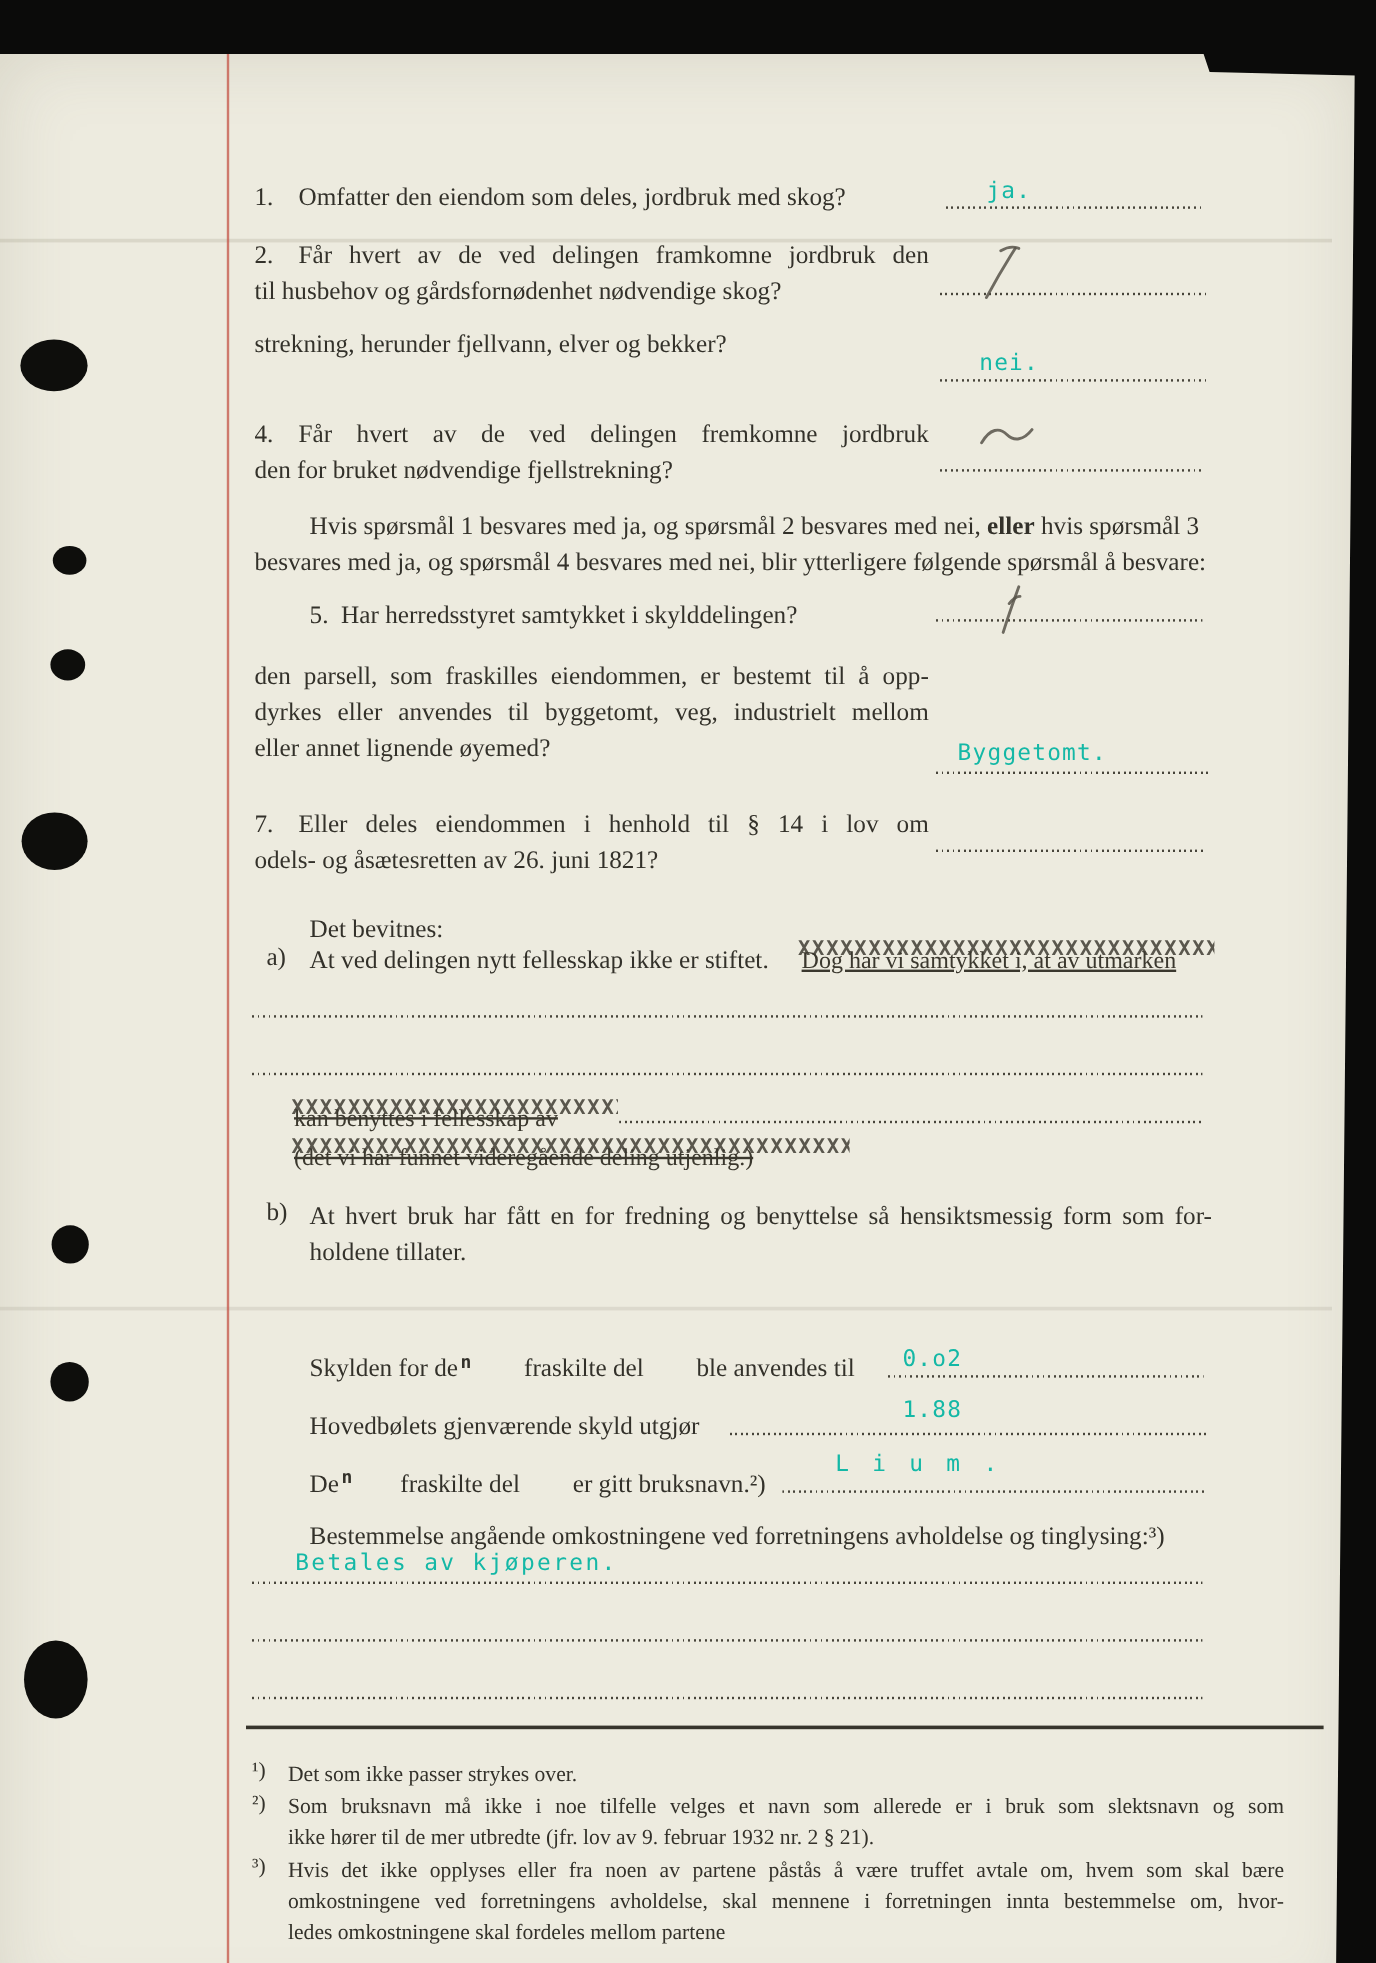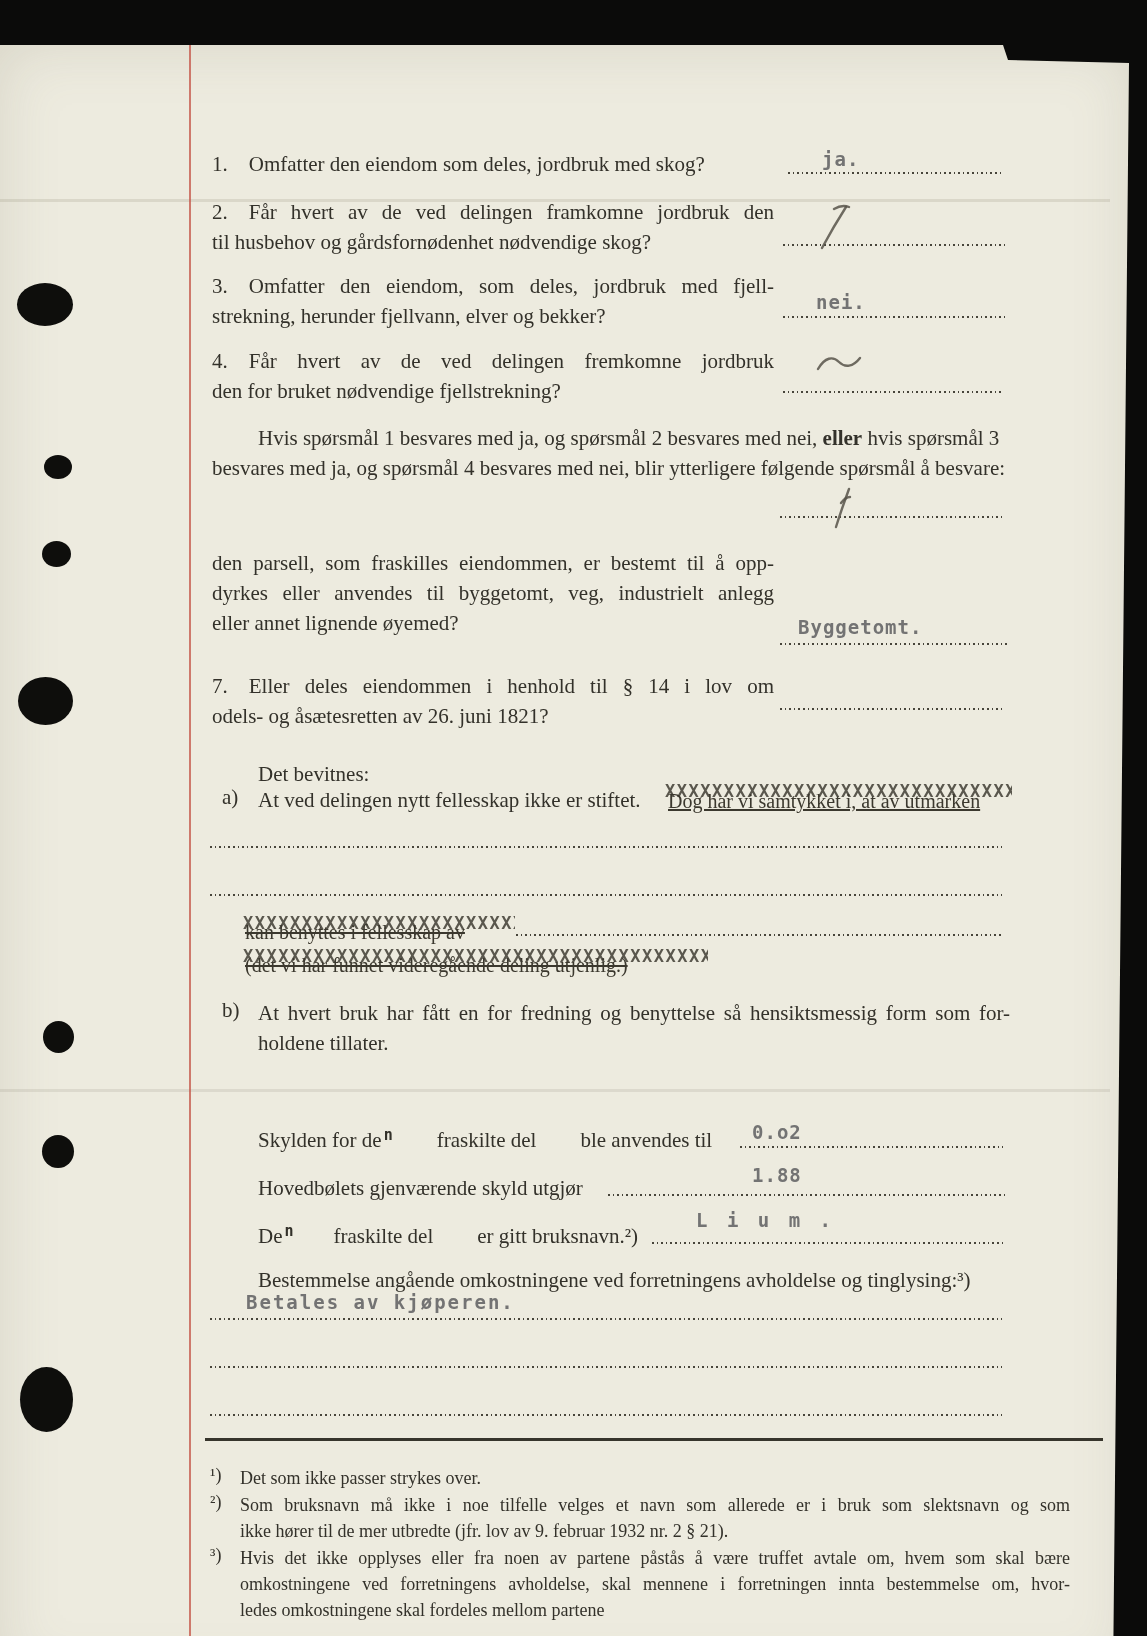--- a/index.html
+++ b/index.html
@@ -11,21 +11,21 @@
   .crease{position:absolute;left:0;width:1110px;height:3px;background:rgba(150,145,125,.22);}
   #margin-line{position:absolute;left:189px;top:0;width:2px;height:1636px;background:rgba(197,88,76,.78);}
   .hole{position:absolute;background:#0e0e0c;border-radius:50%;}
   .block{position:absolute;font-size:21px;line-height:30px;}
   .qw{width:562px;left:212px;}
   .jl{text-align:justify;text-align-last:justify;}
   .ind{text-indent:46px;}
   .dotline{position:absolute;height:2px;
     background-image:repeating-linear-gradient(90deg,#47443a 0,#47443a 1.6px,transparent 1.6px,transparent 4.6px);}
   .typed{position:absolute;font-family:"DejaVu Sans Mono","Liberation Mono",monospace;
-         font-weight:bold;font-size:19px;color:#737373;letter-spacing:1px;white-space:nowrap;}
+         font-weight:normal;font-size:19px;color:#14b8a6;letter-spacing:1px;white-space:nowrap;}
   .typed-wide{letter-spacing:4px;}
   .struck-print{color:#3b382e;text-decoration:line-through;white-space:nowrap;font-size:20px;}
   .xrow{position:absolute;font-family:"DejaVu Sans Mono","Liberation Mono",monospace;
         font-weight:bold;font-size:17px;letter-spacing:1.5px;color:#3a372e;opacity:.82;
         overflow:hidden;white-space:nowrap;}
   .sup-typed{font-family:"DejaVu Sans Mono","Liberation Mono",monospace;font-weight:bold;
              font-size:15px;position:relative;top:-7px;margin-left:2px;}
   .fnref{font-size:21px;}
   .label-ab{position:absolute;left:222px;font-size:21px;}
   .mark{position:absolute;}
@@ -63,48 +63,50 @@
     <div class="jl">2.  Får hvert av de ved delingen framkomne jordbruk den</div>
     <div>til husbehov og gårdsfornødenhet nødvendige skog?</div>
   </div>
   <div class="dotline" style="left:783px;top:199px;width:222px;"></div>
   <svg class="mark" style="left:818px;top:158px;" width="34" height="48" viewBox="0 0 34 48">
     <path d="M16 6 C21 3 26 2 31 4"></path>
     <path d="M28 4 C21 15 11 32 4 45"></path>
   </svg>
 
   <div class="block qw" style="top:226px;">
-    <div class="jl">3.  Omfatter den eiendom, som deles, jordbruk med fjell-</div>
     <div>strekning, herunder fjellvann, elver og bekker?</div>
   </div>
   <div class="dotline" style="left:783px;top:271px;width:222px;"></div>
   <div class="typed" style="left:816px;top:246px;">nei.</div>
 
   <div class="block qw" style="top:301px;">
     <div class="jl">4.  Får hvert av de ved delingen fremkomne jordbruk</div>
     <div>den for bruket nødvendige fjellstrekning?</div>
   </div>
   <div class="dotline" style="left:783px;top:346px;width:218px;"></div>
   <svg class="mark" style="left:815px;top:306px;" width="48" height="26" viewBox="0 0 48 26">
     <path d="M3 18 C10 6 18 5 24 11 C30 17 38 16 45 7"></path>
   </svg>
 
   <div class="block" style="top:378px;left:212px;width:795px;">
     <div class="ind"><span>Hvis spørsmål 1 besvares med ja, og spørsmål 2 besvares med nei, </span><span class="bold">eller</span><span> hvis spørsmål 3 besvares med ja, og spørsmål 4 besvares med nei, blir ytterligere følgende spørsmål å besvare:</span></div>
   </div>
 
+  <div class="block" style="top:452px;left:258px;width:520px;">
+    <div>5. Har herredsstyret samtykket i skylddelingen?</div>
+  </div>
   <div class="dotline" style="left:780px;top:471px;width:222px;"></div>
   <svg class="mark" style="left:832px;top:442px;" width="22" height="42" viewBox="0 0 22 42">
     <path d="M17 2 C13 13 8 27 4 40"></path>
     <path d="M9 16 C12 12 15 10 18 10"></path>
   </svg>
 
   <div class="block qw" style="top:503px;">
     <div class="jl">den parsell, som fraskilles eiendommen, er bestemt til å opp-</div>
-    <div class="jl">dyrkes eller anvendes til byggetomt, veg, industrielt anlegg</div>
+    <div class="jl">dyrkes eller anvendes til byggetomt, veg, industrielt mellom</div>
     <div>eller annet lignende øyemed?</div>
   </div>
   <div class="dotline" style="left:780px;top:598px;width:227px;"></div>
   <div class="typed" style="left:798px;top:571px;">Byggetomt.</div>
 
   <div class="block qw" style="top:626px;">
     <div class="jl">7.  Eller deles eiendommen i henhold til § 14 i lov om</div>
     <div>odels- og åsætesretten av 26. juni 1821?</div>
   </div>
   <div class="dotline" style="left:780px;top:663px;width:224px;"></div>

